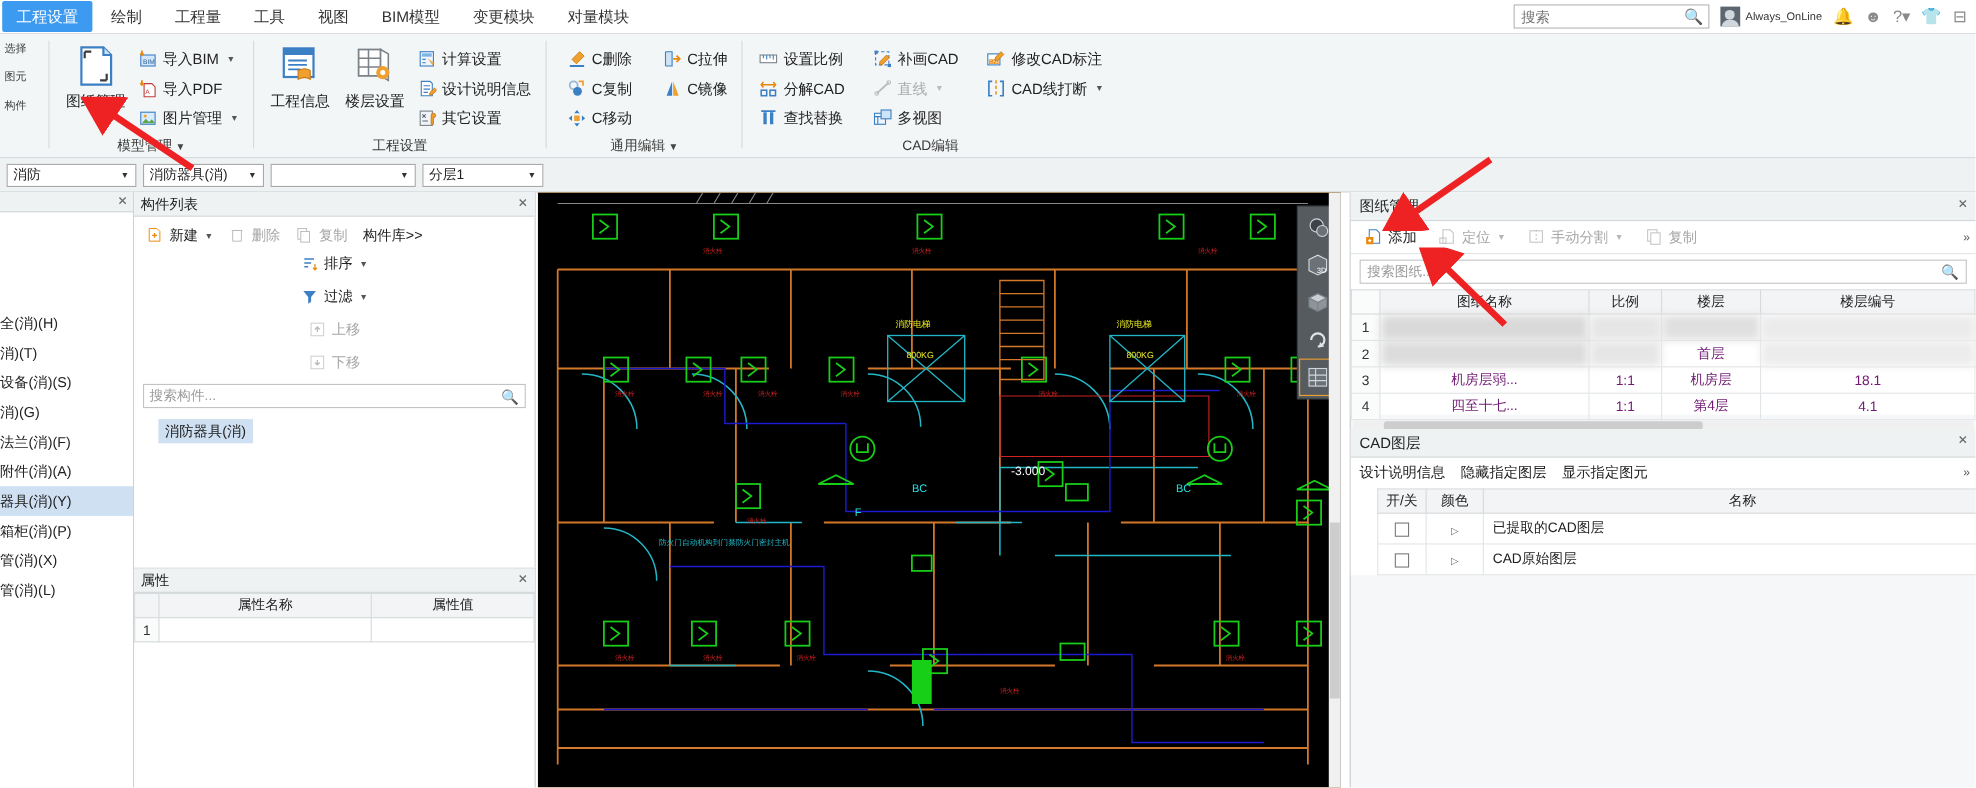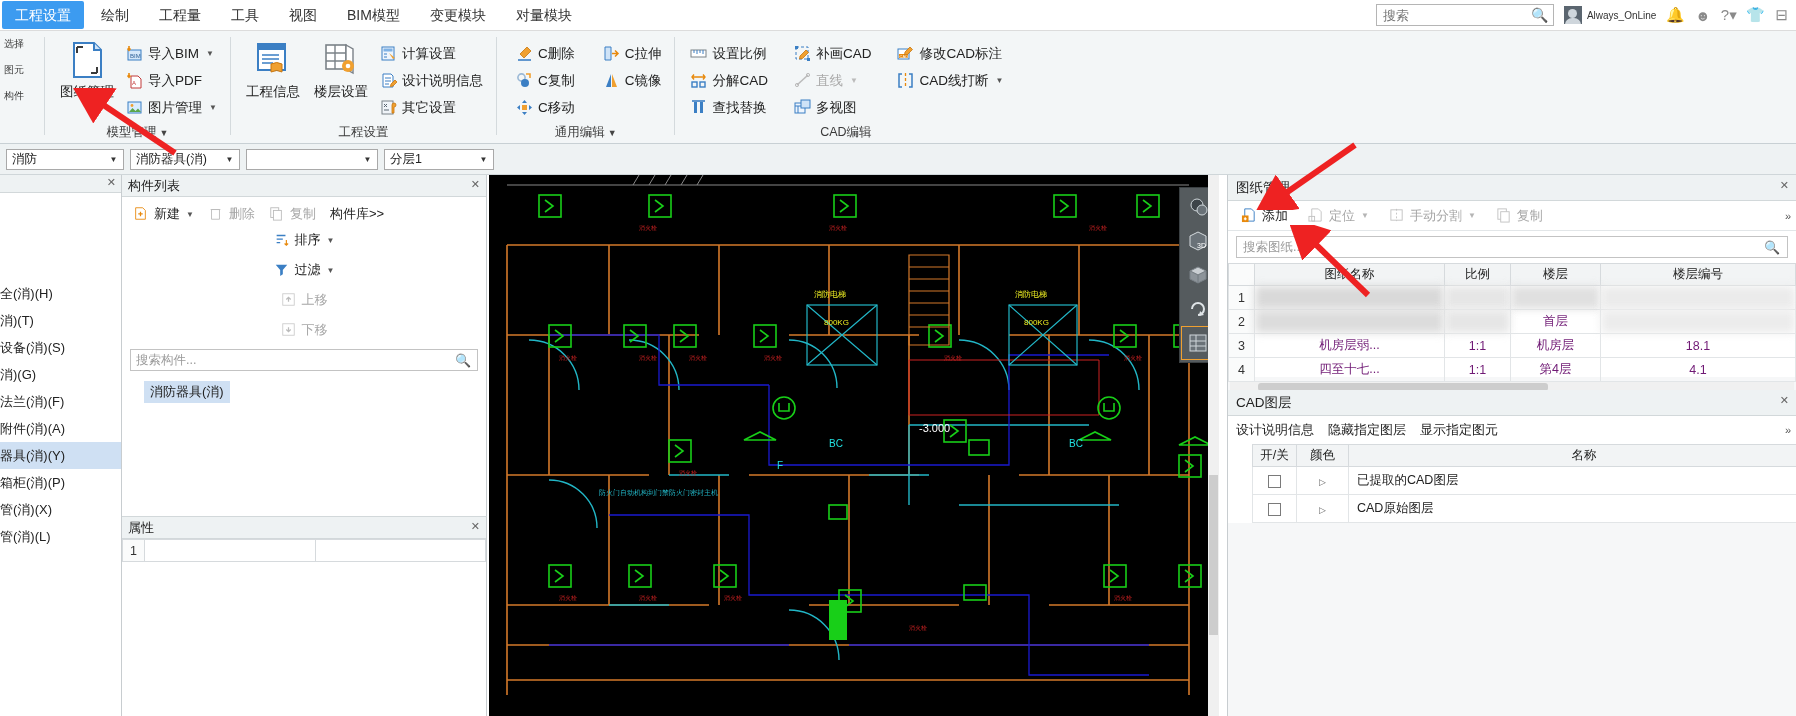--- a/index.html
+++ b/index.html
@@ -696,20 +696,25 @@
       </div>
     </div>
 
     <div class="props">
       <div class="panel-hdr">
         <span class="t">属性</span>
         <span class="x">✕</span>
       </div>
       <table class="ptable">
         <tbody>
+            <tr>
+          <th style="width:22px;"></th>
+          <th>属性名称</th>
+          <th>属性值</th>
+        </tr>
         <tr>
           <td class="rownum">1</td>
           <td></td>
           <td></td>
         </tr>
       </tbody>
         </table>
     </div>
 
     <div class="canvas">

